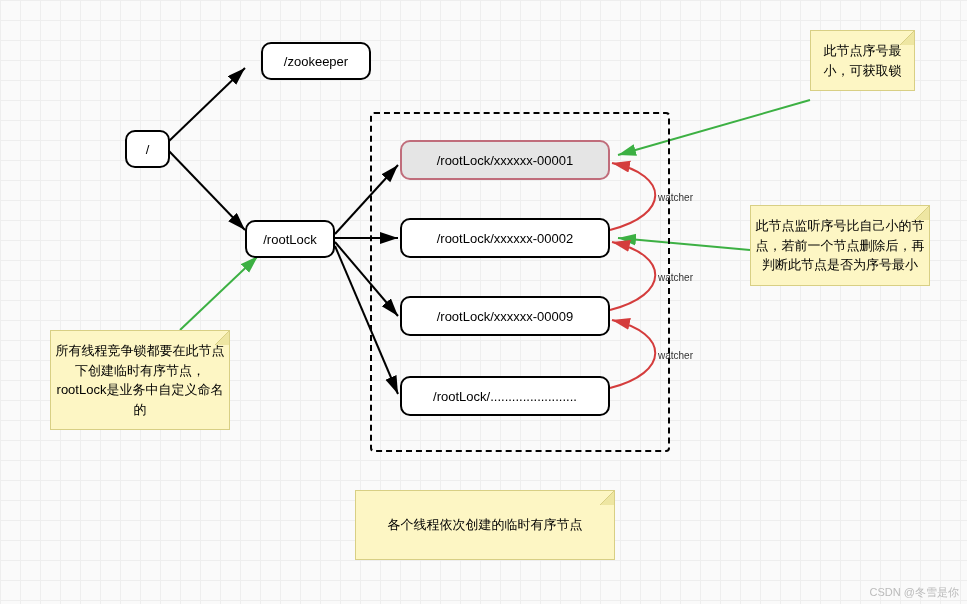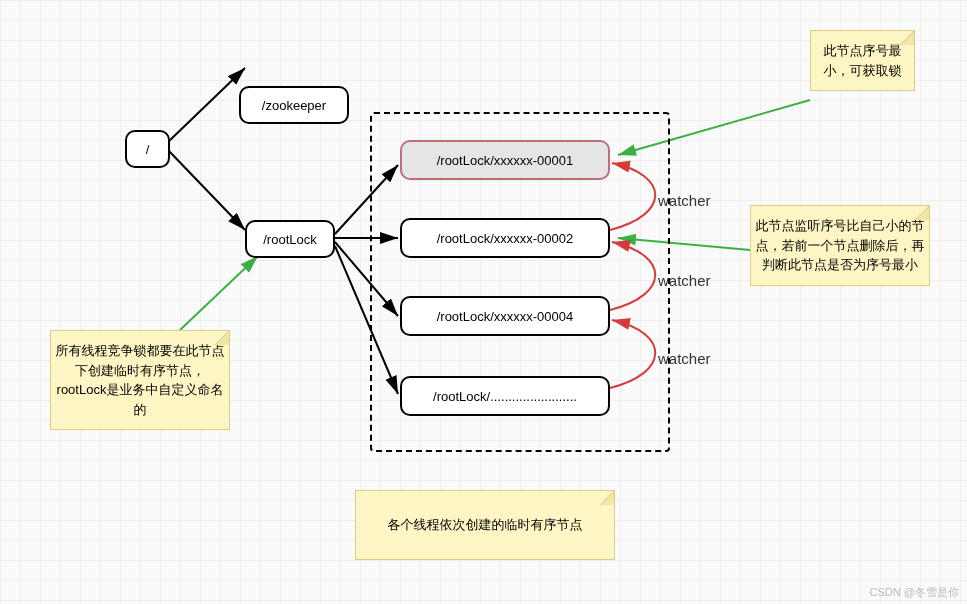--- a/index.html
+++ b/index.html
@@ -48,21 +48,21 @@
       content: '';
       position: absolute;
       top: 0;
       right: 0;
       width: 14px;
       height: 14px;
       background: linear-gradient(135deg, #fdf6c4 0%, #fdf6c4 48%, #d8cf84 50%, #eee6a2 52%);
     }
     .label {
       position: absolute;
-      font-size: 15px;
+      font-size: 10px;
       color: #333;
     }
     .watermark {
       position: absolute;
       right: 8px;
       bottom: 4px;
       font-size: 11px;
       color: #bbb;
       text-align: right;
     }
@@ -103,38 +103,38 @@
 
   <path d="M 610 230 C 670 215, 670 175, 612 163" stroke="#d43c3c" stroke-width="2" fill="none" marker-end="url(#arrow-red)"></path>
   <path d="M 610 310 C 670 295, 670 255, 612 242" stroke="#d43c3c" stroke-width="2" fill="none" marker-end="url(#arrow-red)"></path>
   <path d="M 610 388 C 670 373, 670 333, 612 320" stroke="#d43c3c" stroke-width="2" fill="none" marker-end="url(#arrow-red)"></path>
 </svg>
 
 <div class="node" style="left:125px; top:130px; width:45px; height:38px;">
   <span>/</span>
 </div>
 
-<div class="node" style="left:239px; top:42px; width:110px; height:38px;margin-top:44px;">
+<div class="node" style="left:261px; top:42px; width:110px; height:38px;">
   <span>/zookeeper</span>
 </div>
 
 <div class="node" style="left:245px; top:220px; width:90px; height:38px;">
   <span>/rootLock</span>
 </div>
 
 <div class="dashed-box" style="left:370px; top:112px; width:300px; height:340px;"></div>
 
 <div class="node pink" style="left:400px; top:140px; width:210px; height:40px;">
   <span>/rootLock/xxxxxx-00001</span>
 </div>
 <div class="node" style="left:400px; top:218px; width:210px; height:40px;">
   <span>/rootLock/xxxxxx-00002</span>
 </div>
 <div class="node" style="left:400px; top:296px; width:210px; height:40px;">
-  <span>/rootLock/xxxxxx-00004</span>
+  <span>/rootLock/xxxxxx-00009</span>
 </div>
 <div class="node" style="left:400px; top:376px; width:210px; height:40px;">
   <span>/rootLock/........................</span>
 </div>
 
 <div class="label" style="left:658px; top:192px;">watcher</div>
 <div class="label" style="left:658px; top:272px;">watcher</div>
 <div class="label" style="left:658px; top:350px;">watcher</div>
 
 <div class="note" style="left:810px; top:30px; width:105px;">

